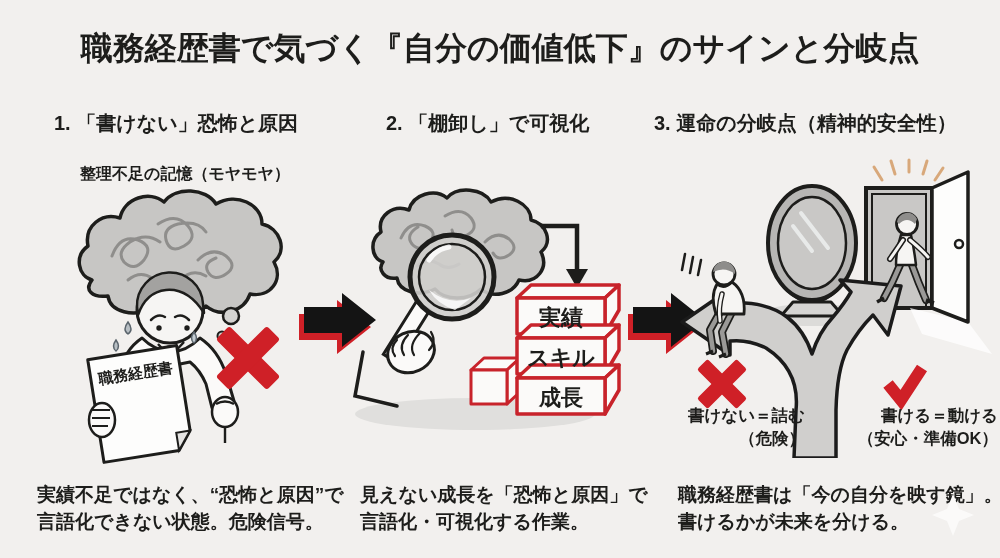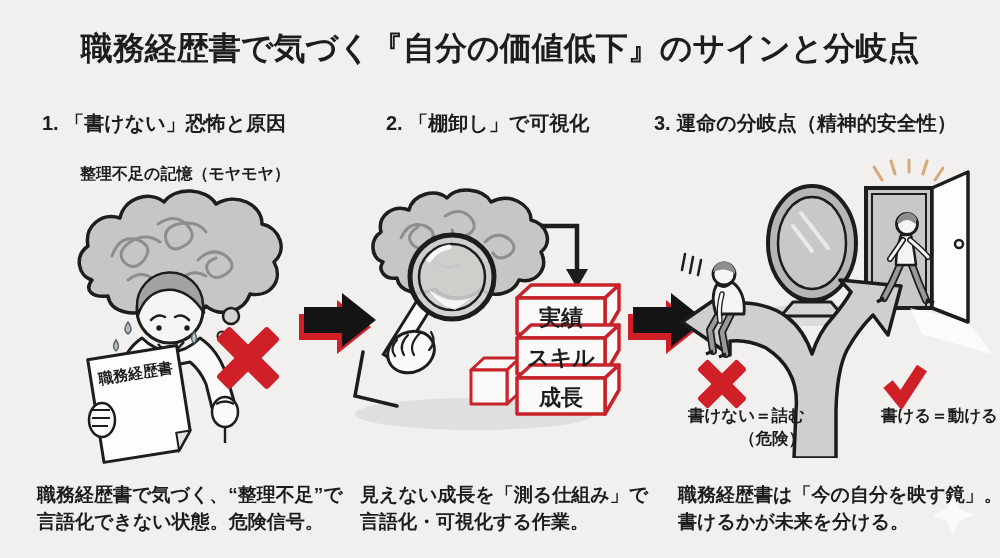--- a/index.html
+++ b/index.html
@@ -21,21 +21,21 @@
   svg.abs { display:block; }
   text.svgtxt { font-family:"Liberation Sans","DejaVu Sans",sans-serif; font-weight:800; fill:#1d1d1b; }
 </style>
 </head>
 <body>
 
 <div class="canvas">
 
   <div class="abs title">職務経歴書で気づく『自分の価値低下』のサインと分岐点</div>
 
-  <div class="abs heading" style="left:42px; top:110px;">1. 「書けない」恐怖と原因</div>
+  <div class="abs heading" style="left:54px; top:110px;">1. 「書けない」恐怖と原因</div>
   <div class="abs heading" style="left:386px; top:110px;">2. 「棚卸し」で可視化</div>
   <div class="abs heading" style="left:654px; top:110px;">3. 運命の分岐点（精神的安全性）</div>
 
   <div class="abs sublabel" style="left:80px; top:164px;text-align:center;">整理不足の記憶（モヤモヤ）</div>
 
   <svg class="abs" style="left:40px; top:180px;" width="260" height="290" viewBox="0 0 260 290">
 
     <g>
       <path d="M52,100 C38,96 34,76 48,66 C44,46 62,32 80,38 C84,18 110,10 124,22
                C136,6 166,8 176,24 C196,12 222,24 222,44 C240,48 248,70 234,82
@@ -233,28 +233,29 @@
 
     <path d="M228,226 L241,242 L262,210" fill="none" stroke="#cf2027" stroke-width="12"></path>
   </svg>
 
   <div class="abs marklabel" style="left:645px; top:404px; width:160px;">
     <div>書けない＝詰む</div>
     <div>（危険）</div>
   </div>
   <div class="abs marklabel" style="left:828px; top:404px; width:170px;">
     <div>書ける＝動ける</div>
+    <div>（安心・準備OK）</div>
   </div>
 
   <div class="abs caption" style="left:37px; top:481px;">
-    <div>職務経歴書で気づく、“整理不足”で</div>
+    <div>実績不足ではなく、“恐怖と原因”で</div>
     <div>言語化できない状態。危険信号。</div>
   </div>
   <div class="abs caption" style="left:360px; top:481px;">
-    <div>見えない成長を「測る仕組み」で</div>
+    <div>見えない成長を「恐怖と原因」で</div>
     <div>言語化・可視化する作業。</div>
   </div>
   <div class="abs caption" style="left:678px; top:481px;">
     <div>職務経歴書は「今の自分を映す鏡」。</div>
     <div>書けるかが未来を分ける。</div>
   </div>
 
   <svg class="abs" style="left:930px; top:492px;" width="46" height="46" viewBox="0 0 46 46">
     <path d="M23,2 L29,17 L44,23 L29,29 L23,44 L17,29 L2,23 L17,17 Z" fill="#fbfaf9"></path>
   </svg>

